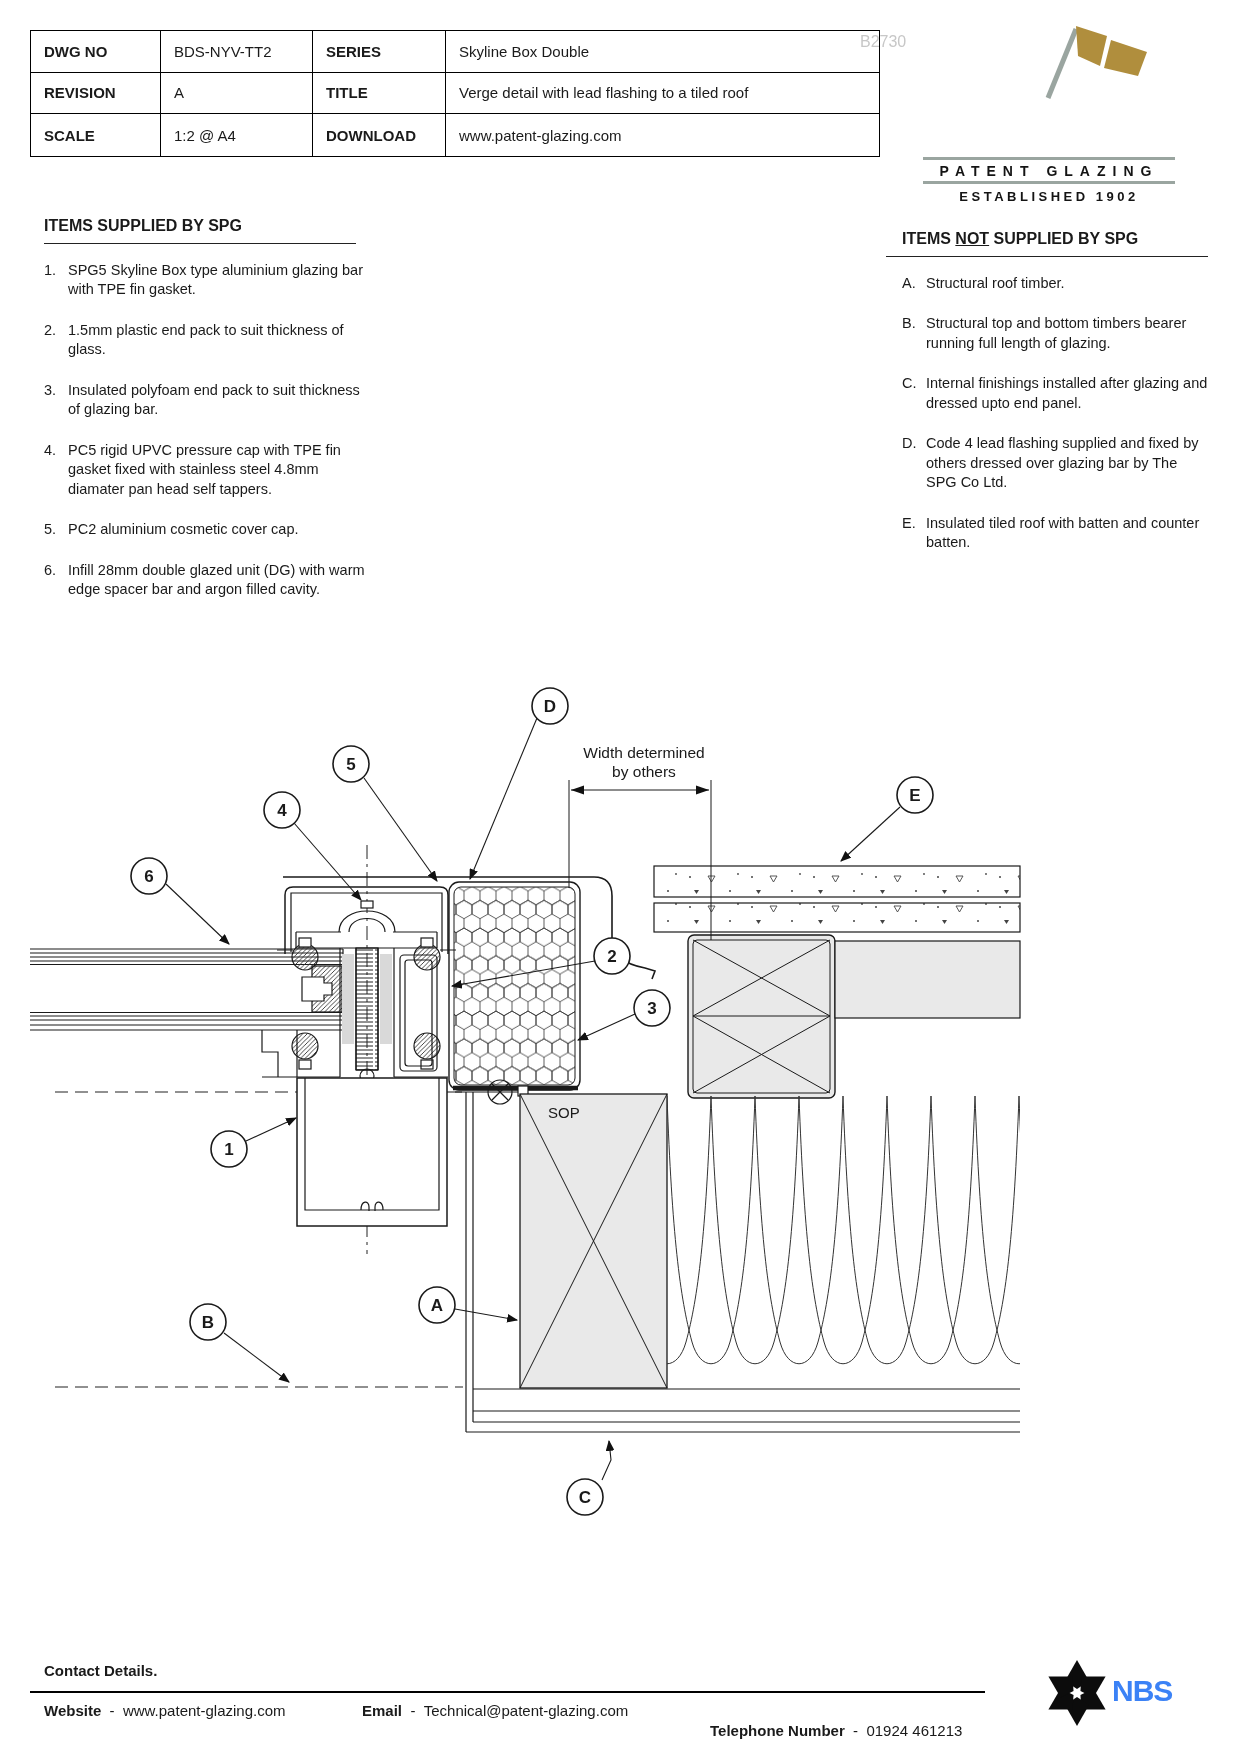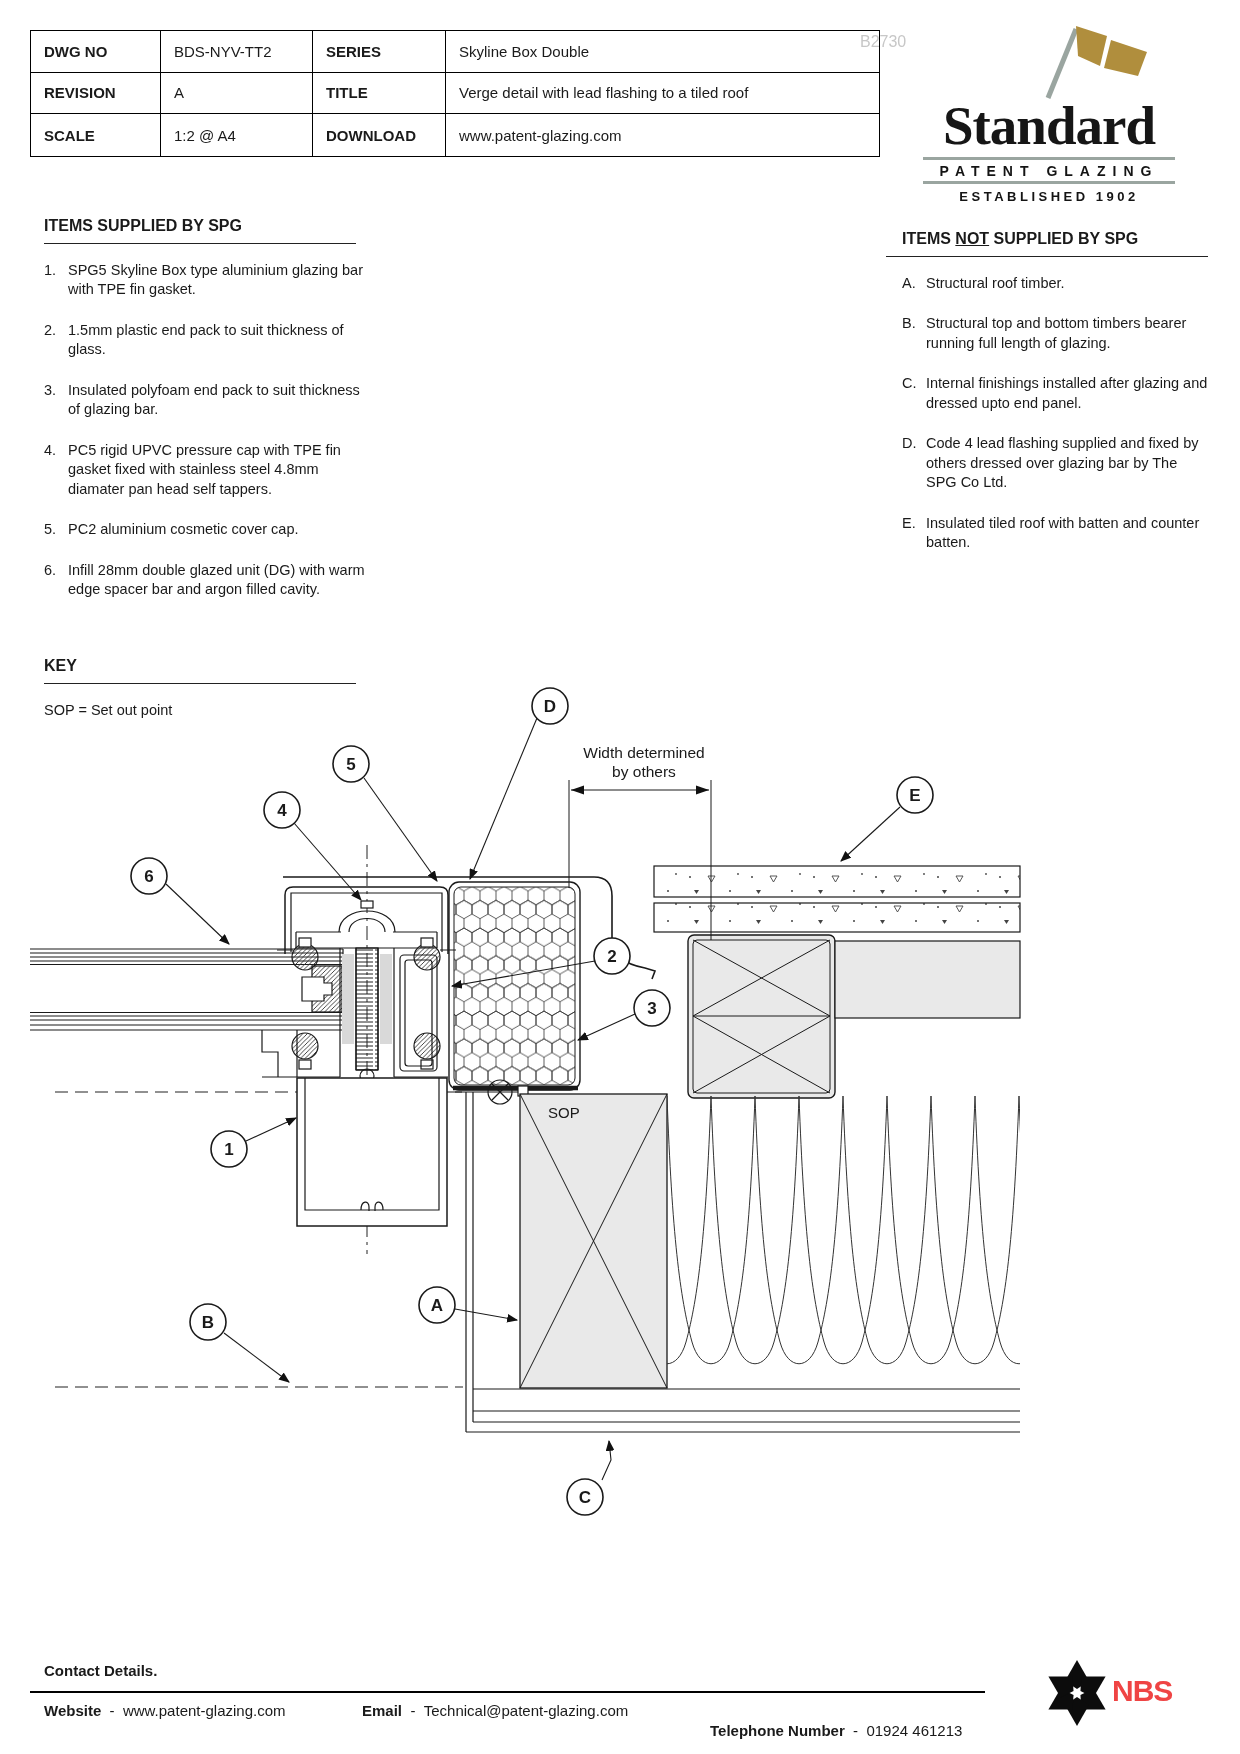--- a/index.html
+++ b/index.html
@@ -32,21 +32,21 @@
   .li .txt{width:300px;}
   .uline{text-decoration:underline;}
   
   .keyblock{left:44px;top:656px;width:312px;}
   .keynote{margin-top:17px;font-size:14.5px;}
   
   .f-head{left:44px;top:1662px;font-size:15px;font-weight:bold;}
   .f-rule{left:30px;top:1691px;width:955px;border-top:2px solid #000;}
   .f-item{top:1702px;font-size:15px;white-space:nowrap;}
   .f-item b{font-weight:bold;}
-  .nbs-text{left:1112px;top:1674px;font-size:30px;font-weight:bold;letter-spacing:-1px;color:#ef4444;}
+  .nbs-text{left:1112px;top:1674px;font-size:30px;font-weight:bold;letter-spacing:-1px;color:#3b82f6;}
   svg text{font-family:"Liberation Sans",sans-serif;fill:#1a1a1a;}
   .drawing{left:0;top:0;}
 </style>
 </head>
 <body>
 
 <div class="page">
 
   <svg class="abs drawing" width="1240" height="1754" viewBox="0 0 1240 1754">
     <defs>
@@ -268,21 +268,20 @@
     <div class="cell">www.patent-glazing.com</div>
   </div>
   <div class="abs watermark">B2730</div>
 
   <div class="abs logo">
     <svg style="position:absolute;left:128px;top:0;" width="125" height="75" viewBox="0 0 125 75">
       <line x1="5" y1="72" x2="33" y2="3" stroke="#9aa5a0" stroke-width="5"></line>
       <polygon points="33,0 64,10 57,40 35,30" fill="#b08e3d"></polygon>
       <polygon points="68,14 104,26 95,50 61,42" fill="#b08e3d"></polygon>
     </svg>
-    <div class="logo-name">Standard</div>
     <div class="logo-sub">PATENT GLAZING</div>
     <div class="logo-est">ESTABLISHED 1902</div>
   </div>
 
   <div class="abs listcol" style="left:44px;top:216px;width:330px;">
     <div class="lhead">ITEMS SUPPLIED BY SPG</div>
     <div class="lrule" style="width:312px;"></div>
     <div class="items">
       <div class="li">
           <span class="num">1.</span>
@@ -331,25 +330,20 @@
           <span class="num">D.</span>
           <span class="txt">Code 4 lead flashing supplied and fixed by others dressed over glazing bar by The SPG Co Ltd.</span>
         </div>
       <div class="li">
           <span class="num">E.</span>
           <span class="txt">Insulated tiled roof with batten and counter batten.</span>
         </div>
     </div>
   </div>
 
-  <div class="abs keyblock listcol">
-    <div class="lhead">KEY</div>
-    <div class="lrule" style="width:312px;"></div>
-    <div class="keynote">SOP = Set out point</div>
-  </div>
 
   <div class="abs f-head">Contact Details.</div>
   <div class="abs f-rule"></div>
   <div class="abs f-item" style="left:44px;">
     <b>Website</b>&nbsp;&nbsp;<span>-</span>&nbsp;&nbsp;<span>www.patent-glazing.com</span>
   </div>
   <div class="abs f-item" style="left:362px;">
     <b>Email</b>&nbsp;&nbsp;<span>-</span>&nbsp;&nbsp;<span>Technical@patent-glazing.com</span>
   </div>
   <div class="abs f-item" style="left:710px;margin-top:20px;">

